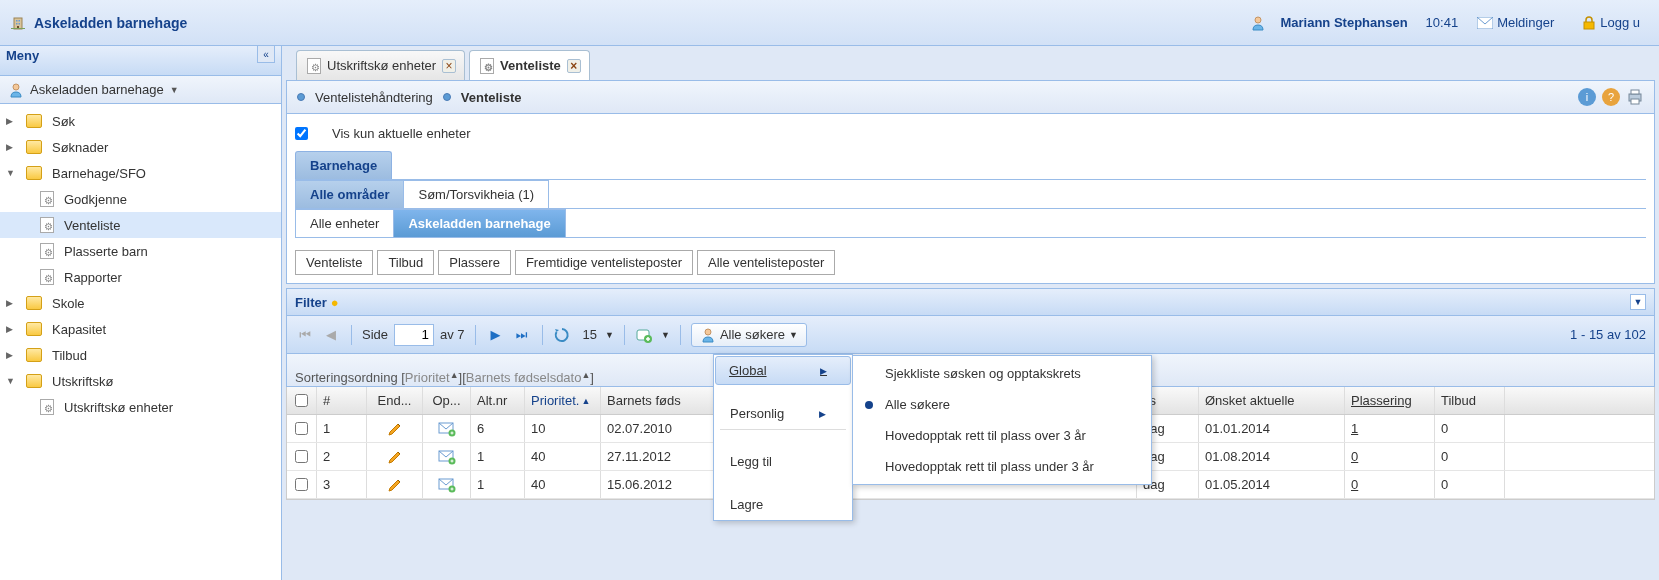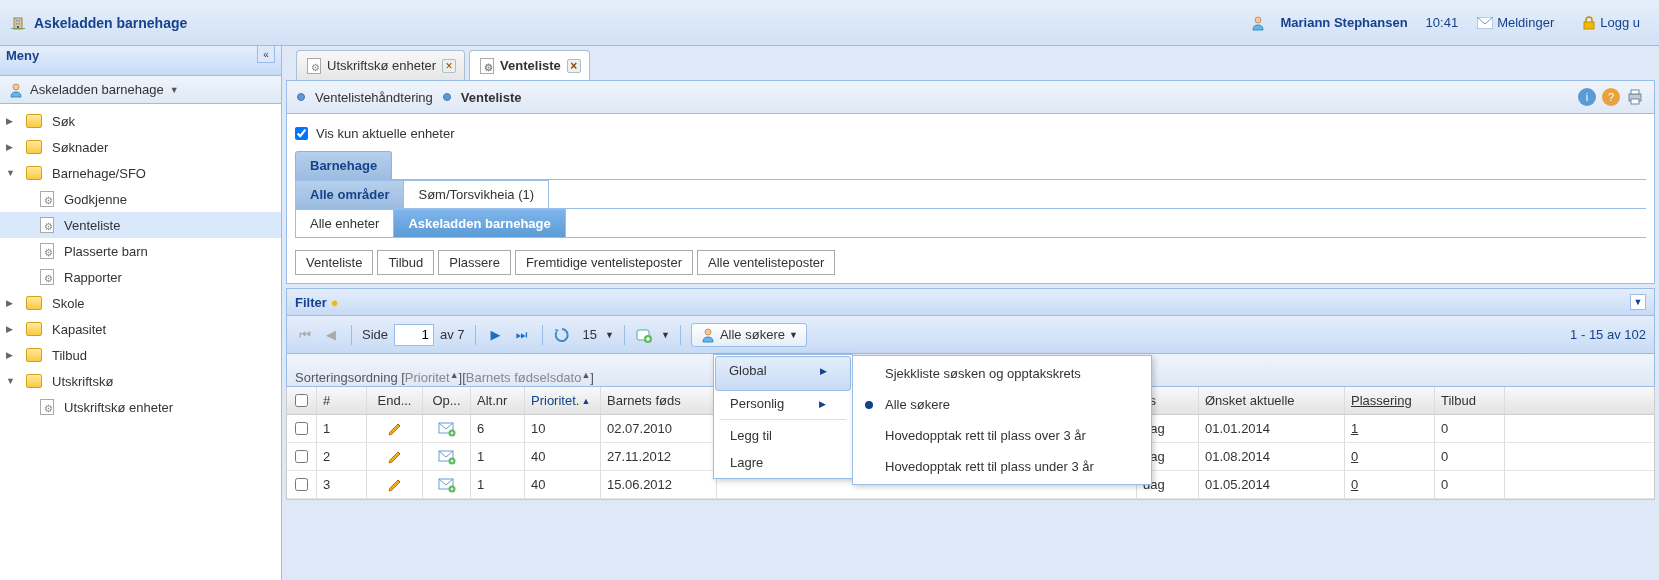--- a/index.html
+++ b/index.html
@@ -47,21 +47,21 @@
 .breadcrumb { height: 34px; background: linear-gradient(#f0f5fc, #dfe8f6); border: 1px solid #99bce8; display: flex; align-items: center; padding: 0 10px; gap: 10px; }
 .bc-dot { width: 8px; height: 8px; border-radius: 50%; background: #5b9bd5; border: 1px solid #4a7bb5; }
 .bc-item { color: #333; }
 .bc-item.active { font-weight: bold; }
 .bc-right { margin-left: auto; display: flex; gap: 6px; }
 .help-icon, .print-icon { width: 18px; height: 18px; border-radius: 50%; display: flex; align-items: center; justify-content: center; font-size: 11px; color: #fff; cursor: pointer; }
 .help-icon.blue { background: #5b9bd5; }
 .help-icon.orange { background: #e8a33d; }
 
 .filter-area { background: #fff; border: 1px solid #99bce8; border-top: none; padding: 8px; }
-.chk-row { display: flex; align-items: center; gap: 8px; margin-bottom: 6px; padding: 4px 0; }
+.chk-row { display: flex; align-items: center; gap: 24px; margin-bottom: 6px; padding: 4px 0; }
 
 .pill-row { display: flex; border-bottom: 1px solid #99bce8; }
 .pill { padding: 6px 14px; background: linear-gradient(#b6d0ec, #9cbce0); color: #15428b; border: 1px solid #8db2e3; border-bottom: none; cursor: pointer; font-weight: bold; border-radius: 3px 3px 0 0;}
 .pill-row2 { display: flex; border-bottom: 1px solid #99bce8; }
 .pill2 { padding: 6px 14px; background: #fff; color: #333; border: 1px solid #99bce8; border-bottom: none; cursor: pointer; margin-right: -1px; }
 .pill2.filled { background: linear-gradient(#b6d0ec, #9cbce0); color: #15428b; font-weight: bold; }
 .pill2.selected { background: linear-gradient(#7fb5ec,#5b9bd5); color: #fff; font-weight: bold; }
 
 .sub-tabs { display: flex; gap: 4px; margin-top: 12px; }
 .sub-tab { padding: 4px 10px; background: #fff; border: 1px solid #aaa; cursor: pointer; }
@@ -95,22 +95,22 @@
 .gc-fod { width: 116px; }
 .gc-gap { width: 420px; }
 .gc-ss { width: 62px; }
 .gc-dato { width: 146px; }
 .gc-plass { width: 90px; text-decoration: underline; }
 .gc-tilb { width: 70px; }
 .gc.hdr { font-weight: normal; color: #333; }
 .gc.hdr.sorted { color: #15428b; }
 
 .dropdown-menu { position: absolute; background: #fff; border: 1px solid #99bce8; box-shadow: 2px 2px 6px rgba(0,0,0,0.2); z-index: 100; min-width: 140px; padding: 2px;}
-.menu-item { padding: 6px 24px 6px 14px; cursor: pointer; position: relative; display: flex; align-items: center; }
-.menu-item.hover { background: linear-gradient(#e5eefb, #c7dbf5); border: 1px solid #99bce8; margin: -1px; border-radius: 3px; padding: 6px 23px 12px 13px;}
+.menu-item { padding: 22px 24px 6px 14px; cursor: pointer; position: relative; display: flex; align-items: center; }
+.menu-item.hover { background: linear-gradient(#e5eefb, #c7dbf5); border: 1px solid #99bce8; margin: -1px; border-radius: 3px; padding: 6px 23px 6px 13px; text-decoration: underline;}
 .menu-item .sub-arr { margin-left: auto; font-size: 9px; color: #15428b; }
 
 .submenu { position: absolute; left: 138px; top: 0; background: #fff; border: 1px solid #99bce8; box-shadow: 2px 2px 6px rgba(0,0,0,0.2); min-width: 300px; padding: 2px; }
 .sub-item { padding: 8px 14px 8px 30px; cursor: pointer; position: relative; }
 .sub-item.active::before { content: ""; position: absolute; left: 10px; top: 50%; transform: translateY(-50%); width: 8px; height: 8px; border-radius: 50%; background: #15428b; }
 
 svg { display: block; }
 </style>
 </head>
 <body>

